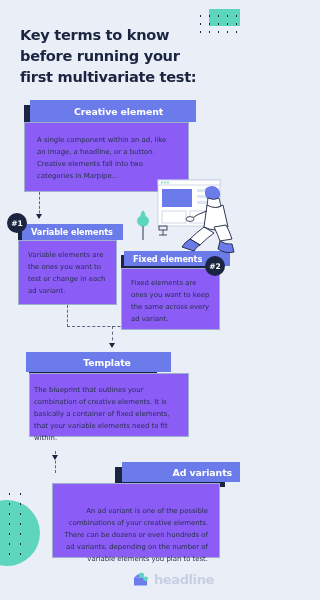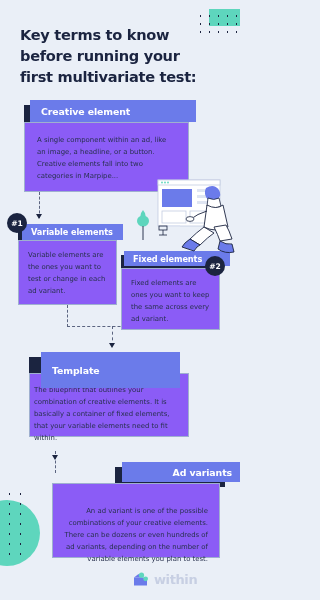--- a/index.html
+++ b/index.html
@@ -40,21 +40,21 @@
   }
   .heading span{display:block;}
   .card-shadow{
     position:absolute;background:#1b2440;
   }
   .card-head{
     position:absolute;background:#6b7bea;color:#ffffff;
     font-weight:700;font-size:8.2px;letter-spacing:-0.1px;
     display:flex;align-items:center;
   }
-  .card-head.lg{font-size:9.4px;}
+  .card-head.lg{font-size:9.4px;justify-content:center;}
   .card-body{
     position:absolute;background:#8b5cf6;border:1px solid #9fb0cf;
     box-sizing:border-box;
     color:#27304d;font-size:6.9px;line-height:1.72;
   }
   .card-body p{margin:0;}
   .badge{
     position:absolute;width:20px;height:20px;border-radius:50%;
     background:#1b2440;color:#ffffff;font-weight:700;font-size:7.6px;
     display:flex;align-items:center;justify-content:center;
@@ -73,21 +73,21 @@
   #c2-badge{left:7px;top:213px;}
 
   
   #c3-shadow{left:121px;top:255px;width:97px;height:15px;}
   #c3-head{left:124px;top:251px;width:97px;height:15px;padding-left:9px;}
   #c3-body{left:121px;top:268px;width:99px;height:62px;padding:9px 8px 0 9px;}
   #c3-badge{left:205px;top:256px;}
 
   
   #c4-shadow{left:29px;top:357px;width:128px;height:20px;}
-  #c4-head{left:41px;top:352px;width:128px;height:36px;padding-left:11px;}
+  #c4-head{left:26px;top:352px;width:128px;height:20px;padding-left:17px;}
   #c4-body{left:29px;top:373px;width:160px;height:64px;padding:11px 10px 0 4px;}
 
   
   #c5-shadow{left:115px;top:467px;width:110px;height:20px;}
   #c5-head{left:110px;top:462px;width:110px;height:20px;
            padding-right:11px;justify-content:flex-end;margin-left:12px;}
   #c5-body{left:52px;top:483px;width:168px;height:75px;
            padding:22px 11px 0 10px;text-align:right;}
   .v-dash{
     position:absolute;width:0;border-left:1px dashed #5b6480;
@@ -219,16 +219,16 @@
     <span>Ad variants</span>
   </div>
 
   <div class="logo">
     <svg width="17" height="15" viewBox="0 0 17 15" aria-hidden="true">
       <path d="M1 5.5 L1 13.5 L14 13.5 L14 5.5 Z" fill="#6b7bea"></path>
       <path d="M1 5.5 L5.5 2 L9 5.5 Z" fill="#6b7bea"></path>
       <circle cx="8.5" cy="3.2" r="2.6" fill="#5ed6bd"></circle>
       <circle cx="12.6" cy="6.8" r="2.4" fill="#5ed6bd"></circle>
     </svg>
-    <span class="logo-text">within</span>
+    <span class="logo-text">headline</span>
   </div>
 
 </div>
 
 </body></html>

